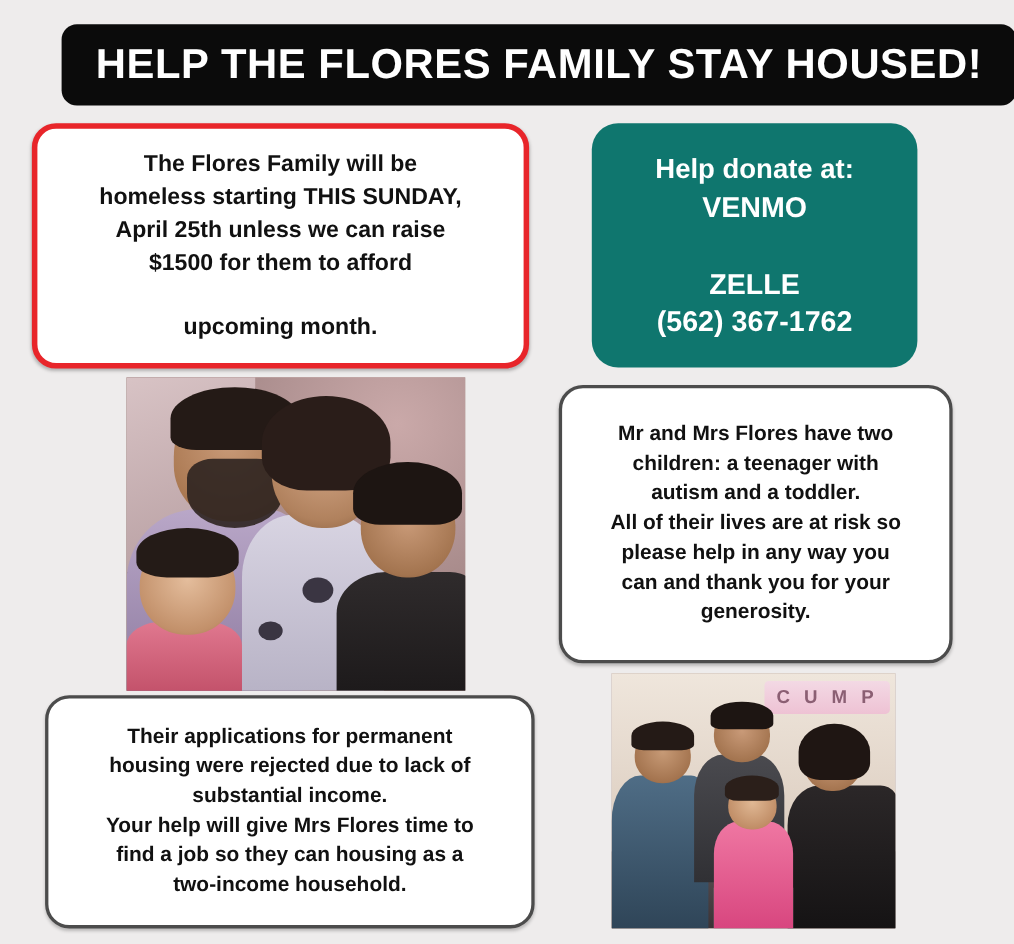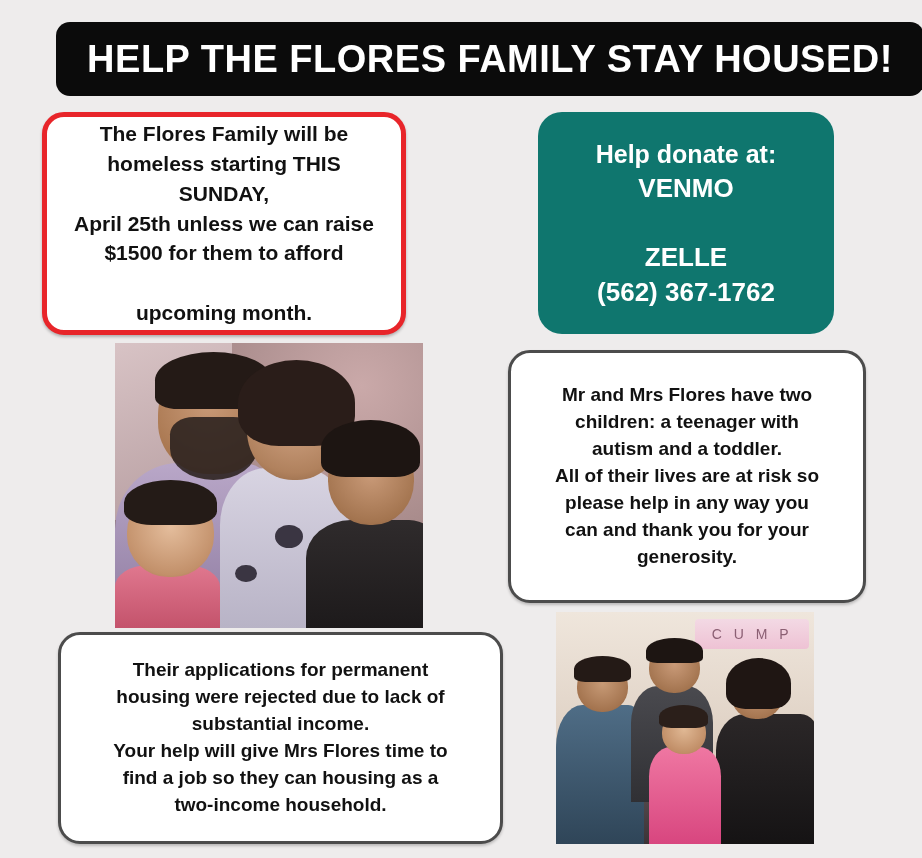--- a/index.html
+++ b/index.html
@@ -56,23 +56,23 @@
   }
   .callout p {
     margin: 0;
     font-weight: bold;
     color: #111111;
     line-height: 1.42;
   }
 
   
   .box-urgent {
-    left: 42px;
+    left: 29px;
     top: 112px;
-    width: 364px;
+    width: 452px;
     height: 223px;
     border: 5px solid #e8252a;
     box-shadow: 0 2px 3px rgba(0,0,0,0.25);
     align-items: center;
   }
   .box-urgent p {
     font-size: 21px;
     padding: 0 26px;
   }
   .box-urgent .amount { white-space: nowrap; }
@@ -109,21 +109,21 @@
     border: 3px solid #4c4c4c;
     box-shadow: 0 2px 3px rgba(0,0,0,0.22);
   }
   .box-family p {
     font-size: 19px;
     padding: 0 20px;
   }
 
   
   .box-applications {
-    left: 58px;
+    left: 41px;
     top: 632px;
     width: 445px;
     height: 212px;
     border: 3px solid #4c4c4c;
     box-shadow: 0 2px 3px rgba(0,0,0,0.22);
   }
   .box-applications p {
     font-size: 19px;
     padding: 0 18px;
   }
@@ -256,22 +256,22 @@
     position: absolute;
     inset: 0;
     background: linear-gradient(180deg, #efe6dc 0%, #ded0c3 58%, #b9a99a 100%);
   }
   .grp-banner {
     position: absolute;
     right: 2%; top: 3%; width: 44%; height: 13%;
     background: linear-gradient(180deg, #f3d9e4 0%, #eec2d4 100%);
     border-radius: 4px;
     color: #8b5f73;
-    font-size: 14px;
-    font-weight: normal;
+    font-size: 17px;
+    font-weight: bold;
     letter-spacing: 4px;
     display: flex;
     align-items: center;
     justify-content: center;
     overflow: hidden;
   }
   .grp-couch {
     position: absolute;
     left: 0; bottom: 0; width: 100%; height: 30%;
     background: linear-gradient(180deg, #5d5356 0%, #3b3336 100%);

